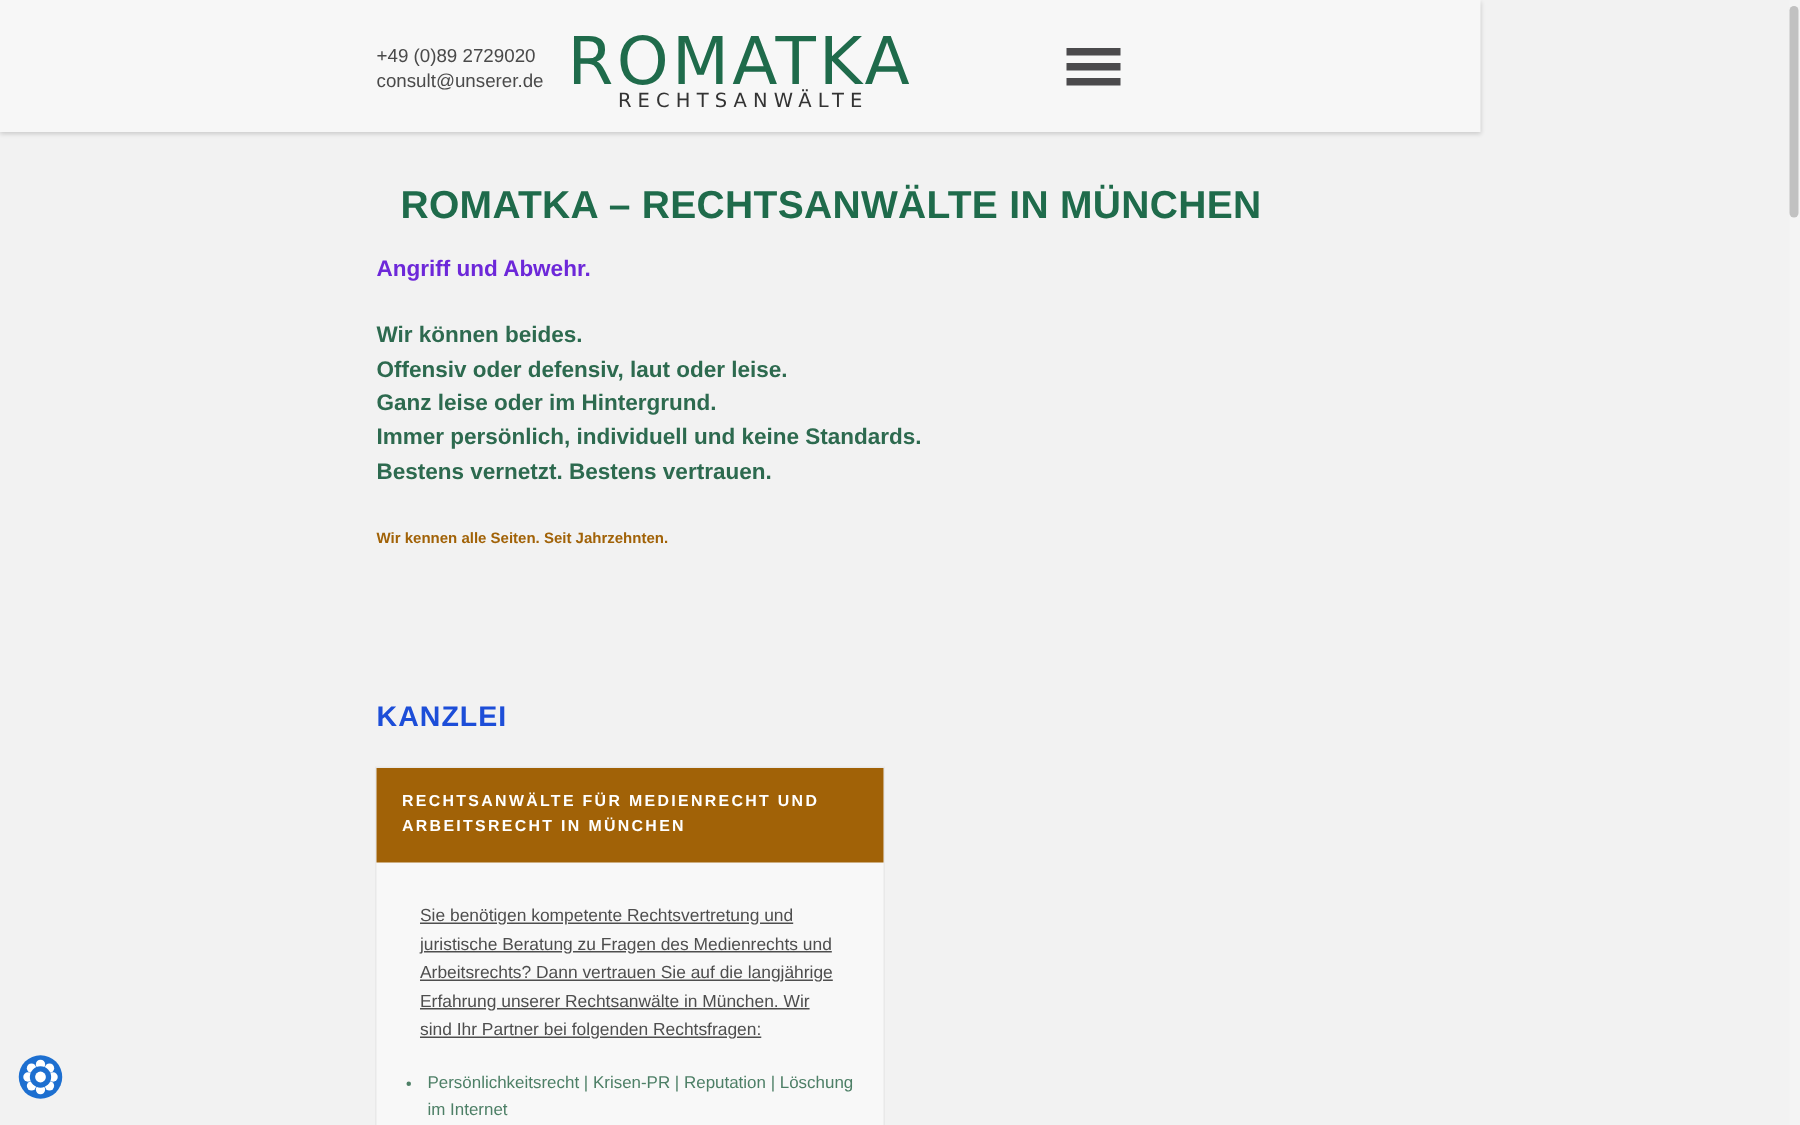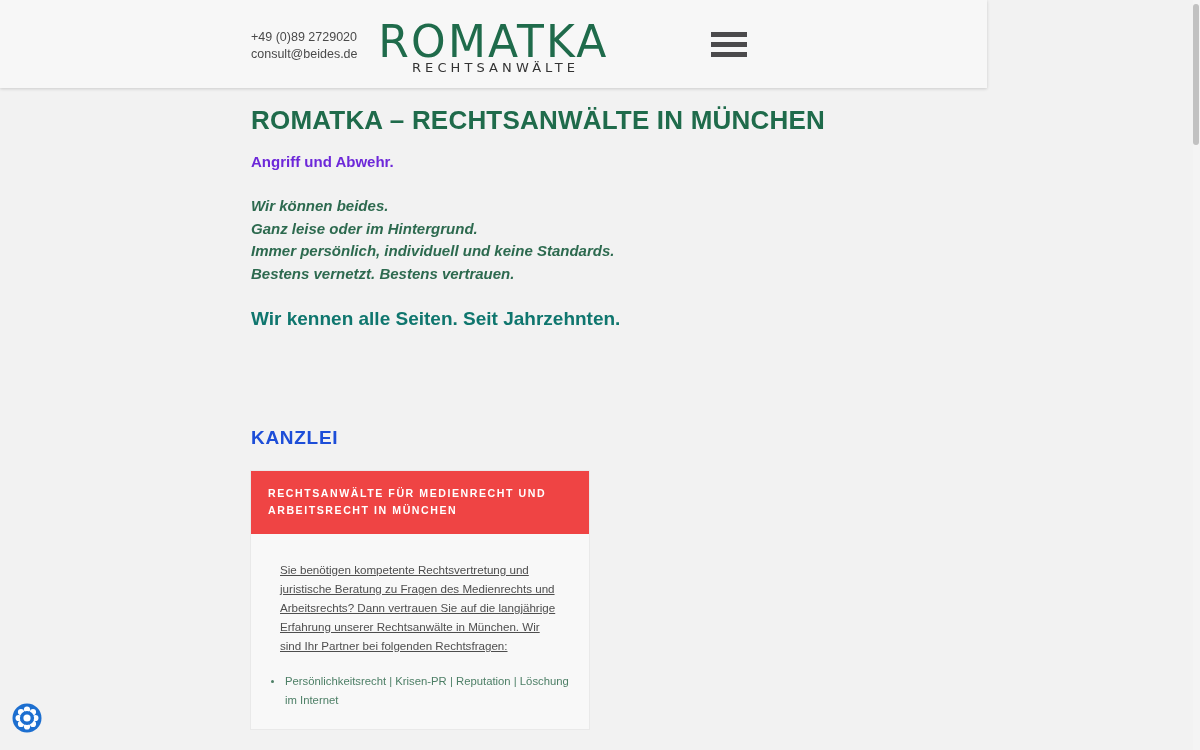--- a/index.html
+++ b/index.html
@@ -116,21 +116,21 @@
     bottom: 0;
     overflow: hidden;
   }
   .content-inner {
     position: relative;
     padding-left: 251px;
     padding-top: 15px;
   }
 
   h1.page-title {
-    margin: 0;
+    margin: 16px;
     font-size: 26px;
     line-height: 34px;
     font-weight: bold;
     color: #1f6b4b;
     letter-spacing: 0.2px;
   }
 
   p.lede {
     margin: 14px 0 0 0;
     font-size: 15px;
@@ -138,50 +138,49 @@
     color: #6d28d9;
     font-weight: bold;
   }
 
   .claims {
     margin: 22px 0 0 0;
     font-size: 15px;
     line-height: 22.7px;
     font-weight: bold;
     color: #2d6a4f;
-    font-style: italic;
   }
   .claims span { display: block; }
 
   p.outro {
     margin: 22px 0 0 0;
-    font-size: 19px;
+    font-size: 10px;
     line-height: 22px;
-    color: #0f766e;
+    color: #a16207;
     font-weight: bold;
   }
 
   h2.section-title {
     margin: 95px 0 0 0;
     font-size: 19px;
     line-height: 26px;
     font-weight: bold;
     color: #1d4ed8;
     letter-spacing: 0.7px;
   }
 
   
   .card {
     margin-top: 20px;
     width: 338px;
     background: #f8f8f8;
     box-shadow: 0 0 0 1px rgba(0,0,0,0.035);
   }
   .card-header {
-    background: #ef4444;
+    background: #a16207;
     padding: 14px 17px 15px 17px;
   }
   .card-header-text {
     display: block;
     color: #ffffff;
     font-size: 10.6px;
     line-height: 17px;
     letter-spacing: 1.55px;
     font-weight: bold;
     text-transform: uppercase;
@@ -258,21 +257,21 @@
 </head>
 <body>
 
 <div class="viewport">
 
   <header class="site-header">
     <div class="header-inner">
 
       <div class="contact-block">
         <a class="contact-line" href="#">+49 (0)89 2729020</a>
-        <a class="contact-line" href="#">consult@beides.de</a>
+        <a class="contact-line" href="#">consult@unserer.de</a>
       </div>
 
       <div class="logo-block">
         <a class="logo-wrap" href="#">
           <span class="logo-main">ROMATKA</span>
           <span class="logo-sub">RECHTSANWÄLTE</span>
         </a>
       </div>
 
       <button class="menu-toggle" aria-label="Menü">
@@ -286,20 +285,21 @@
 
   <main class="content">
     <div class="content-inner">
 
       <h1 class="page-title">ROMATKA – RECHTSANWÄLTE IN MÜNCHEN</h1>
 
       <p class="lede">Angriff und Abwehr.</p>
 
       <div class="claims">
         <span>Wir können beides.</span>
+        <span>Offensiv oder defensiv, laut oder leise.</span>
         <span>Ganz leise oder im Hintergrund.</span>
         <span>Immer persönlich, individuell und keine Standards.</span>
         <span>Bestens vernetzt. Bestens vertrauen.</span>
       </div>
 
       <p class="outro">Wir kennen alle Seiten. Seit Jahrzehnten.</p>
 
       <h2 class="section-title">KANZLEI</h2>
 
       <section class="card">

